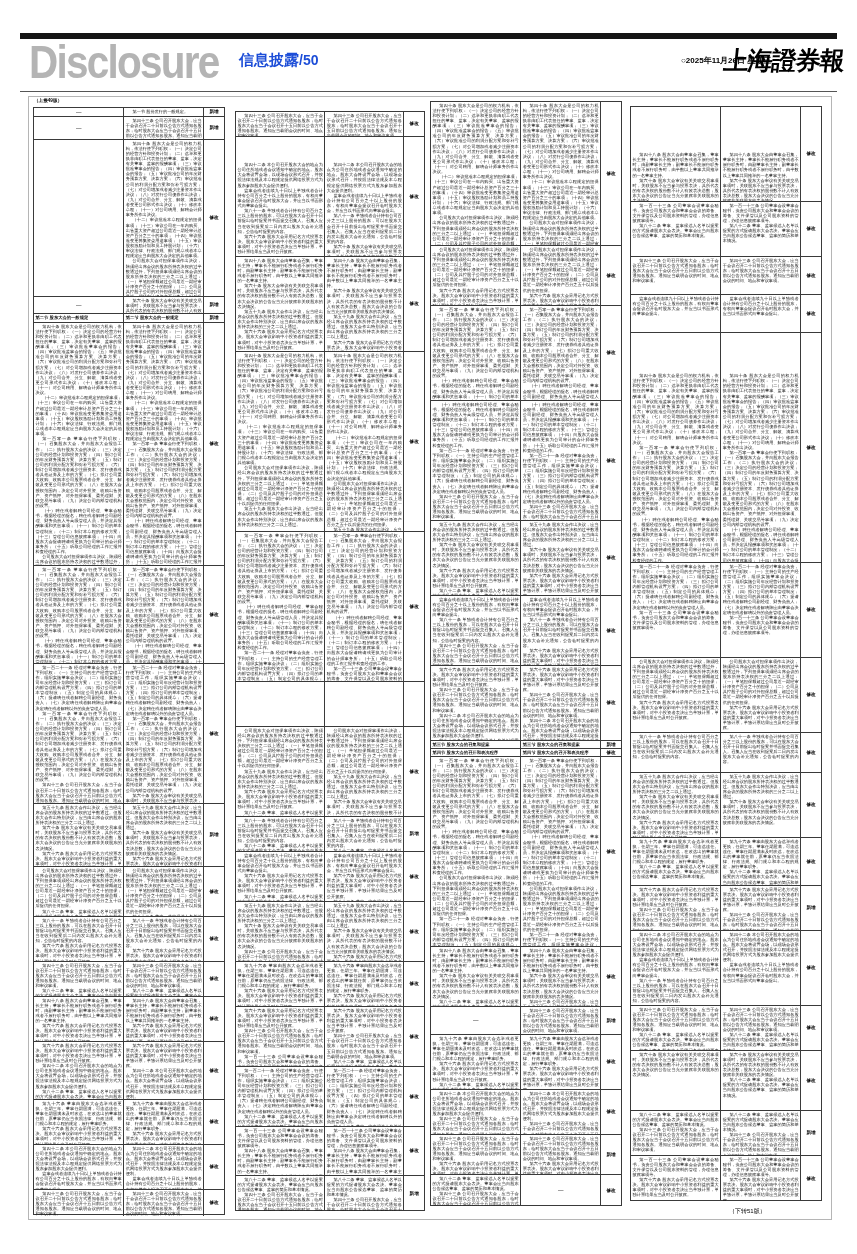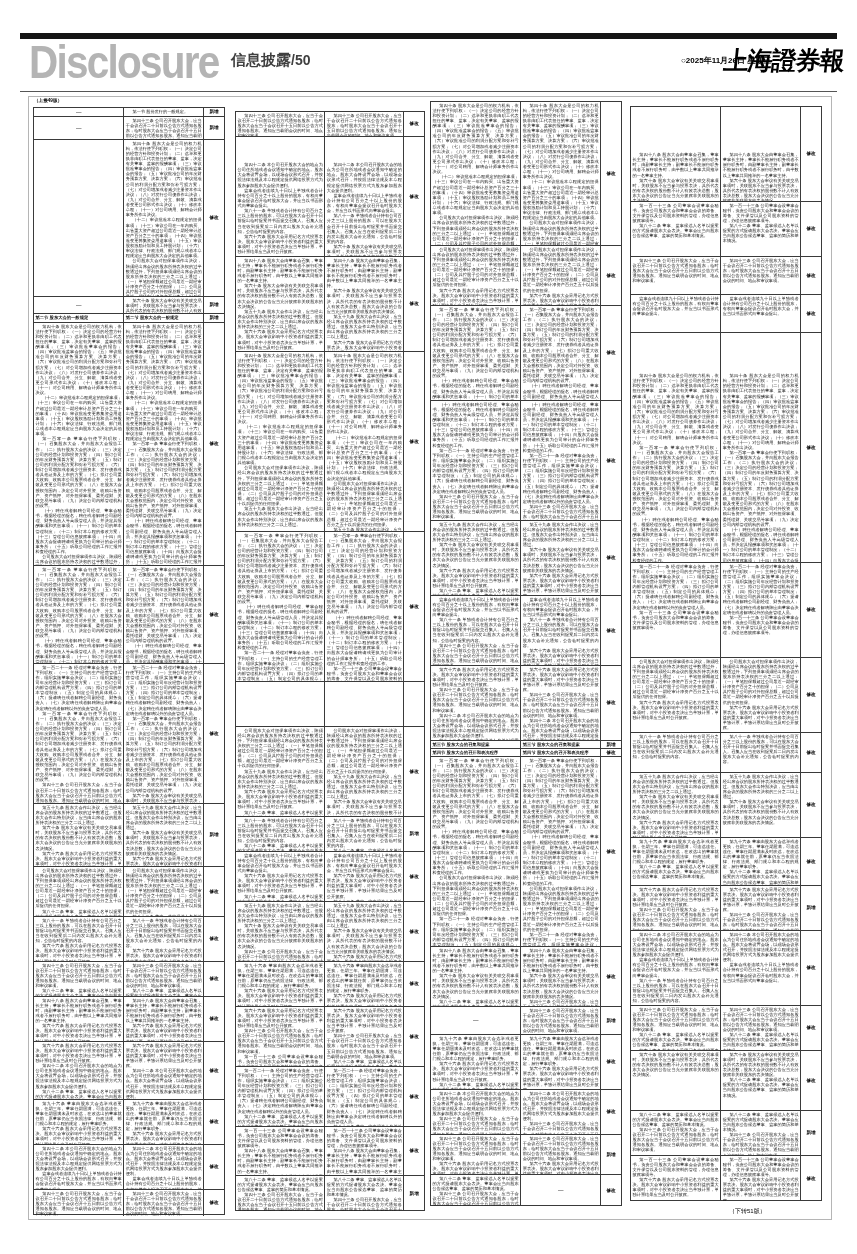--- a/index.html
+++ b/index.html
@@ -3,21 +3,21 @@
 <meta charset="utf-8">
 <style>
   html,body{margin:0;padding:0;background:#ffffff;}
   .page{position:relative;width:857px;height:1254px;background:#fff;overflow:hidden;
         font-family:"Liberation Sans",sans-serif;color:#111;}
   
   .topbar{position:absolute;left:20px;top:33px;width:817px;height:6px;background:#151515;}
   .mast-en{position:absolute;left:29px;top:38px;font-size:46px;font-weight:800;
            color:#b4b4b4;letter-spacing:-2px;transform:scaleX(.88) scaleY(1.02);
            transform-origin:left top;line-height:1;}
-  .sect{position:absolute;left:231px;top:51px;font-size:15px;font-weight:bold;color:#404040;}
+  .sect{position:absolute;left:239px;top:51px;font-size:15px;font-weight:bold;color:#1d4ed8;}
   .sect .pg{font-weight:bold;font-size:14px;}
   .dateline{position:absolute;left:673px;top:55px;font-size:8px;font-weight:bold;color:#000;
             letter-spacing:0;margin-left:8px;}
   .mast-cn{position:absolute;right:13px;top:44px;font-size:25px;font-weight:bold;
            font-family:"DejaVu Serif",serif;color:#000;transform:skewX(-6deg);
            letter-spacing:-1px;}
   .head-rule{position:absolute;left:20px;top:91px;width:817px;height:1px;background:#555;}
   
   .sheet{position:absolute;left:28px;top:96px;width:802px;height:1122px;
          border:1px solid #b5b5b5;background:#fff;}

